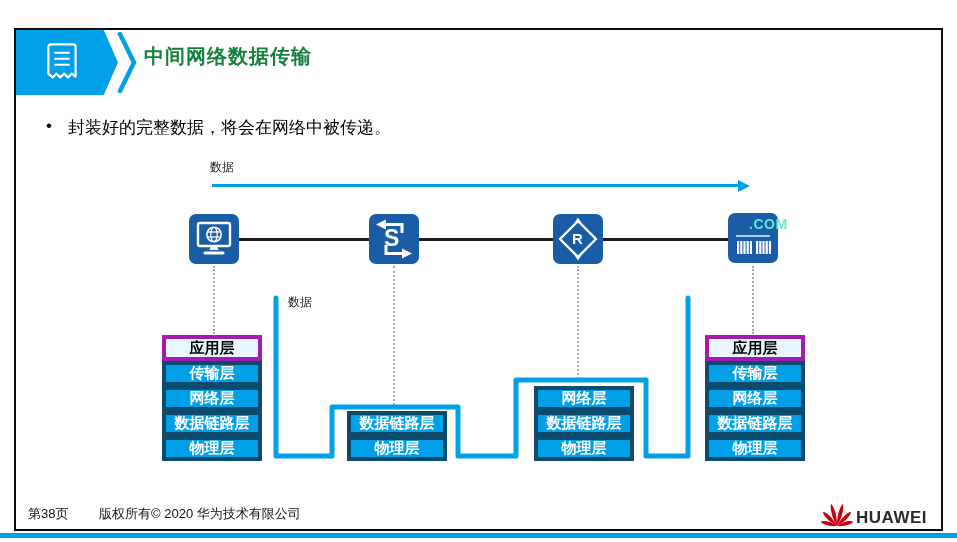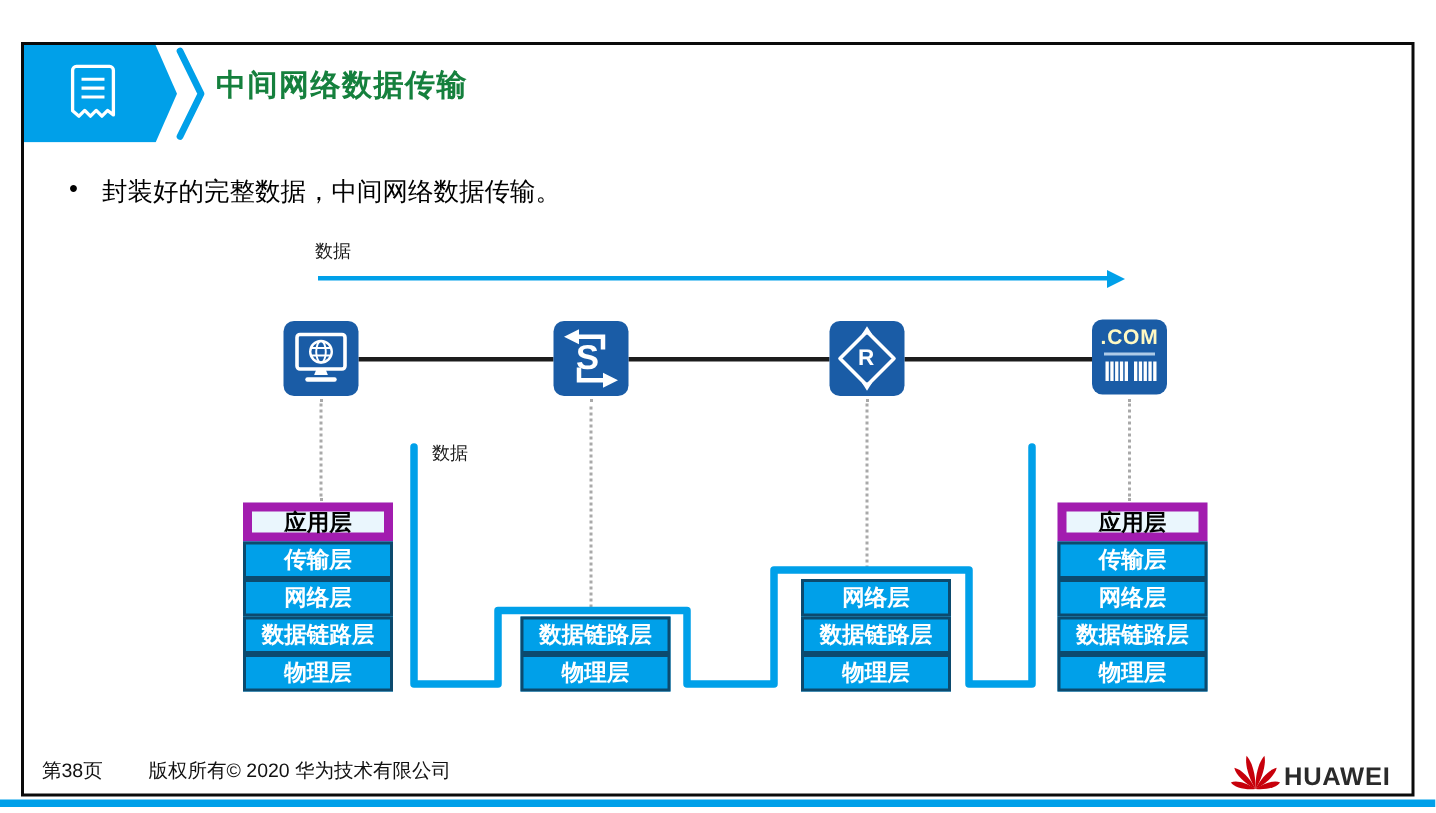--- a/index.html
+++ b/index.html
@@ -28,31 +28,31 @@
   .arrow-label{left:210px;top:159px;}
   .arrow-shaft{left:212px;top:184px;width:526px;height:3px;background:var(--accent-cyan);}
   .arrow-head{left:738px;top:179.5px;width:0;height:0;border-left:12px solid var(--accent-cyan);
     border-top:6px solid transparent;border-bottom:6px solid transparent;}
   .device{width:50px;height:50px;border-radius:7px;background:var(--device-blue);
     display:flex;align-items:center;justify-content:center;position:absolute;}
   .device svg{position:absolute;left:0;top:0;}
   .dev-letter{position:absolute;color:#fff;font-weight:bold;}
   .switch-letter{font-size:23px;left:15px;top:11px;}
   .router-letter{font-size:15px;left:19px;top:16px;}
-  .server-label{position:absolute;left:0;top:3px;width:50px;text-align:center;color:#fef9c3;font-weight:bold;font-size:14px;letter-spacing:.5px;}
+  .server-label{position:absolute;left:0;top:3px;width:50px;color:#5eead4;font-weight:bold;font-size:14px;letter-spacing:.5px;padding-left:21px;}
   .connector{height:3px;background:#1c1c1c;top:238px;position:absolute;}
   .dotline{width:0;border-left:2px dotted #a9a9a9;position:absolute;}
   .path-svg{left:0;top:0;pointer-events:none;}
   .path-svg polyline{fill:none;stroke:var(--accent-cyan);stroke-width:5;stroke-linejoin:round;stroke-linecap:round;}
   .path-label{left:288px;top:294px;}
   
   .stack{position:absolute;width:100px;display:flex;flex-direction:column;}
-  .layer{height:25px;box-sizing:border-box;border:2px solid #0c4a6e;background:var(--accent-cyan);
+  .layer{height:25px;box-sizing:border-box;border:4px solid #0c4a6e;background:var(--accent-cyan);
     color:#fff;font-size:15px;font-weight:bold;display:flex;align-items:center;justify-content:center;white-space:nowrap;}
-  .stack-full .layer:first-child{background:var(--app-layer-bg);color:#000;border:6px solid #a21caf;height:26px;}
+  .stack-full .layer:first-child{background:var(--app-layer-bg);color:#000;border:4px solid #a21caf;height:26px;}
   
   .footer-text{top:505px;font-size:13px;color:#111;position:absolute;}
   .logo{left:820px;top:496px;display:flex;align-items:flex-end;position:absolute;}
   .brand-text{font-size:17px;font-weight:800;color:#2a2a2a;letter-spacing:.5px;margin-left:2px;}
   .watermark{left:836px;top:541px;font-size:10px;color:rgba(158,166,173,.85);z-index:60;position:absolute;white-space:nowrap;}
 </style>
 </head>
 <body style="--accent-cyan: #00A0E9; --device-blue: #1A5CA6; --app-layer-bg: #EAF6FD;">
 
 <div class="abs slide-border"></div>
@@ -66,21 +66,21 @@
     <line x1="11" y1="27" x2="29" y2="27" stroke="#fff" stroke-width="2.4"></line>
   </svg>
 </div>
 <svg class="abs chevron-svg" width="22" height="63">
   <polyline points="3,3 17,31.5 3,60"></polyline>
 </svg>
 <div class="abs page-title">中间网络数据传输</div>
 
 <div class="abs bullet-row">
   <span class="bullet-marker">•</span>
-  <span>封装好的完整数据，中间网络数据传输。</span>
+  <span>封装好的完整数据，将会在网络中被传递。</span>
 </div>
 
 <div class="abs lbl arrow-label">数据</div>
 <div class="abs arrow-shaft"></div>
 <div class="abs arrow-head"></div>
 
 <div class="connector" style="left:239px;width:130px;"></div>
 <div class="connector" style="left:419px;width:134px;"></div>
 <div class="connector" style="left:603px;width:125px;"></div>
 

